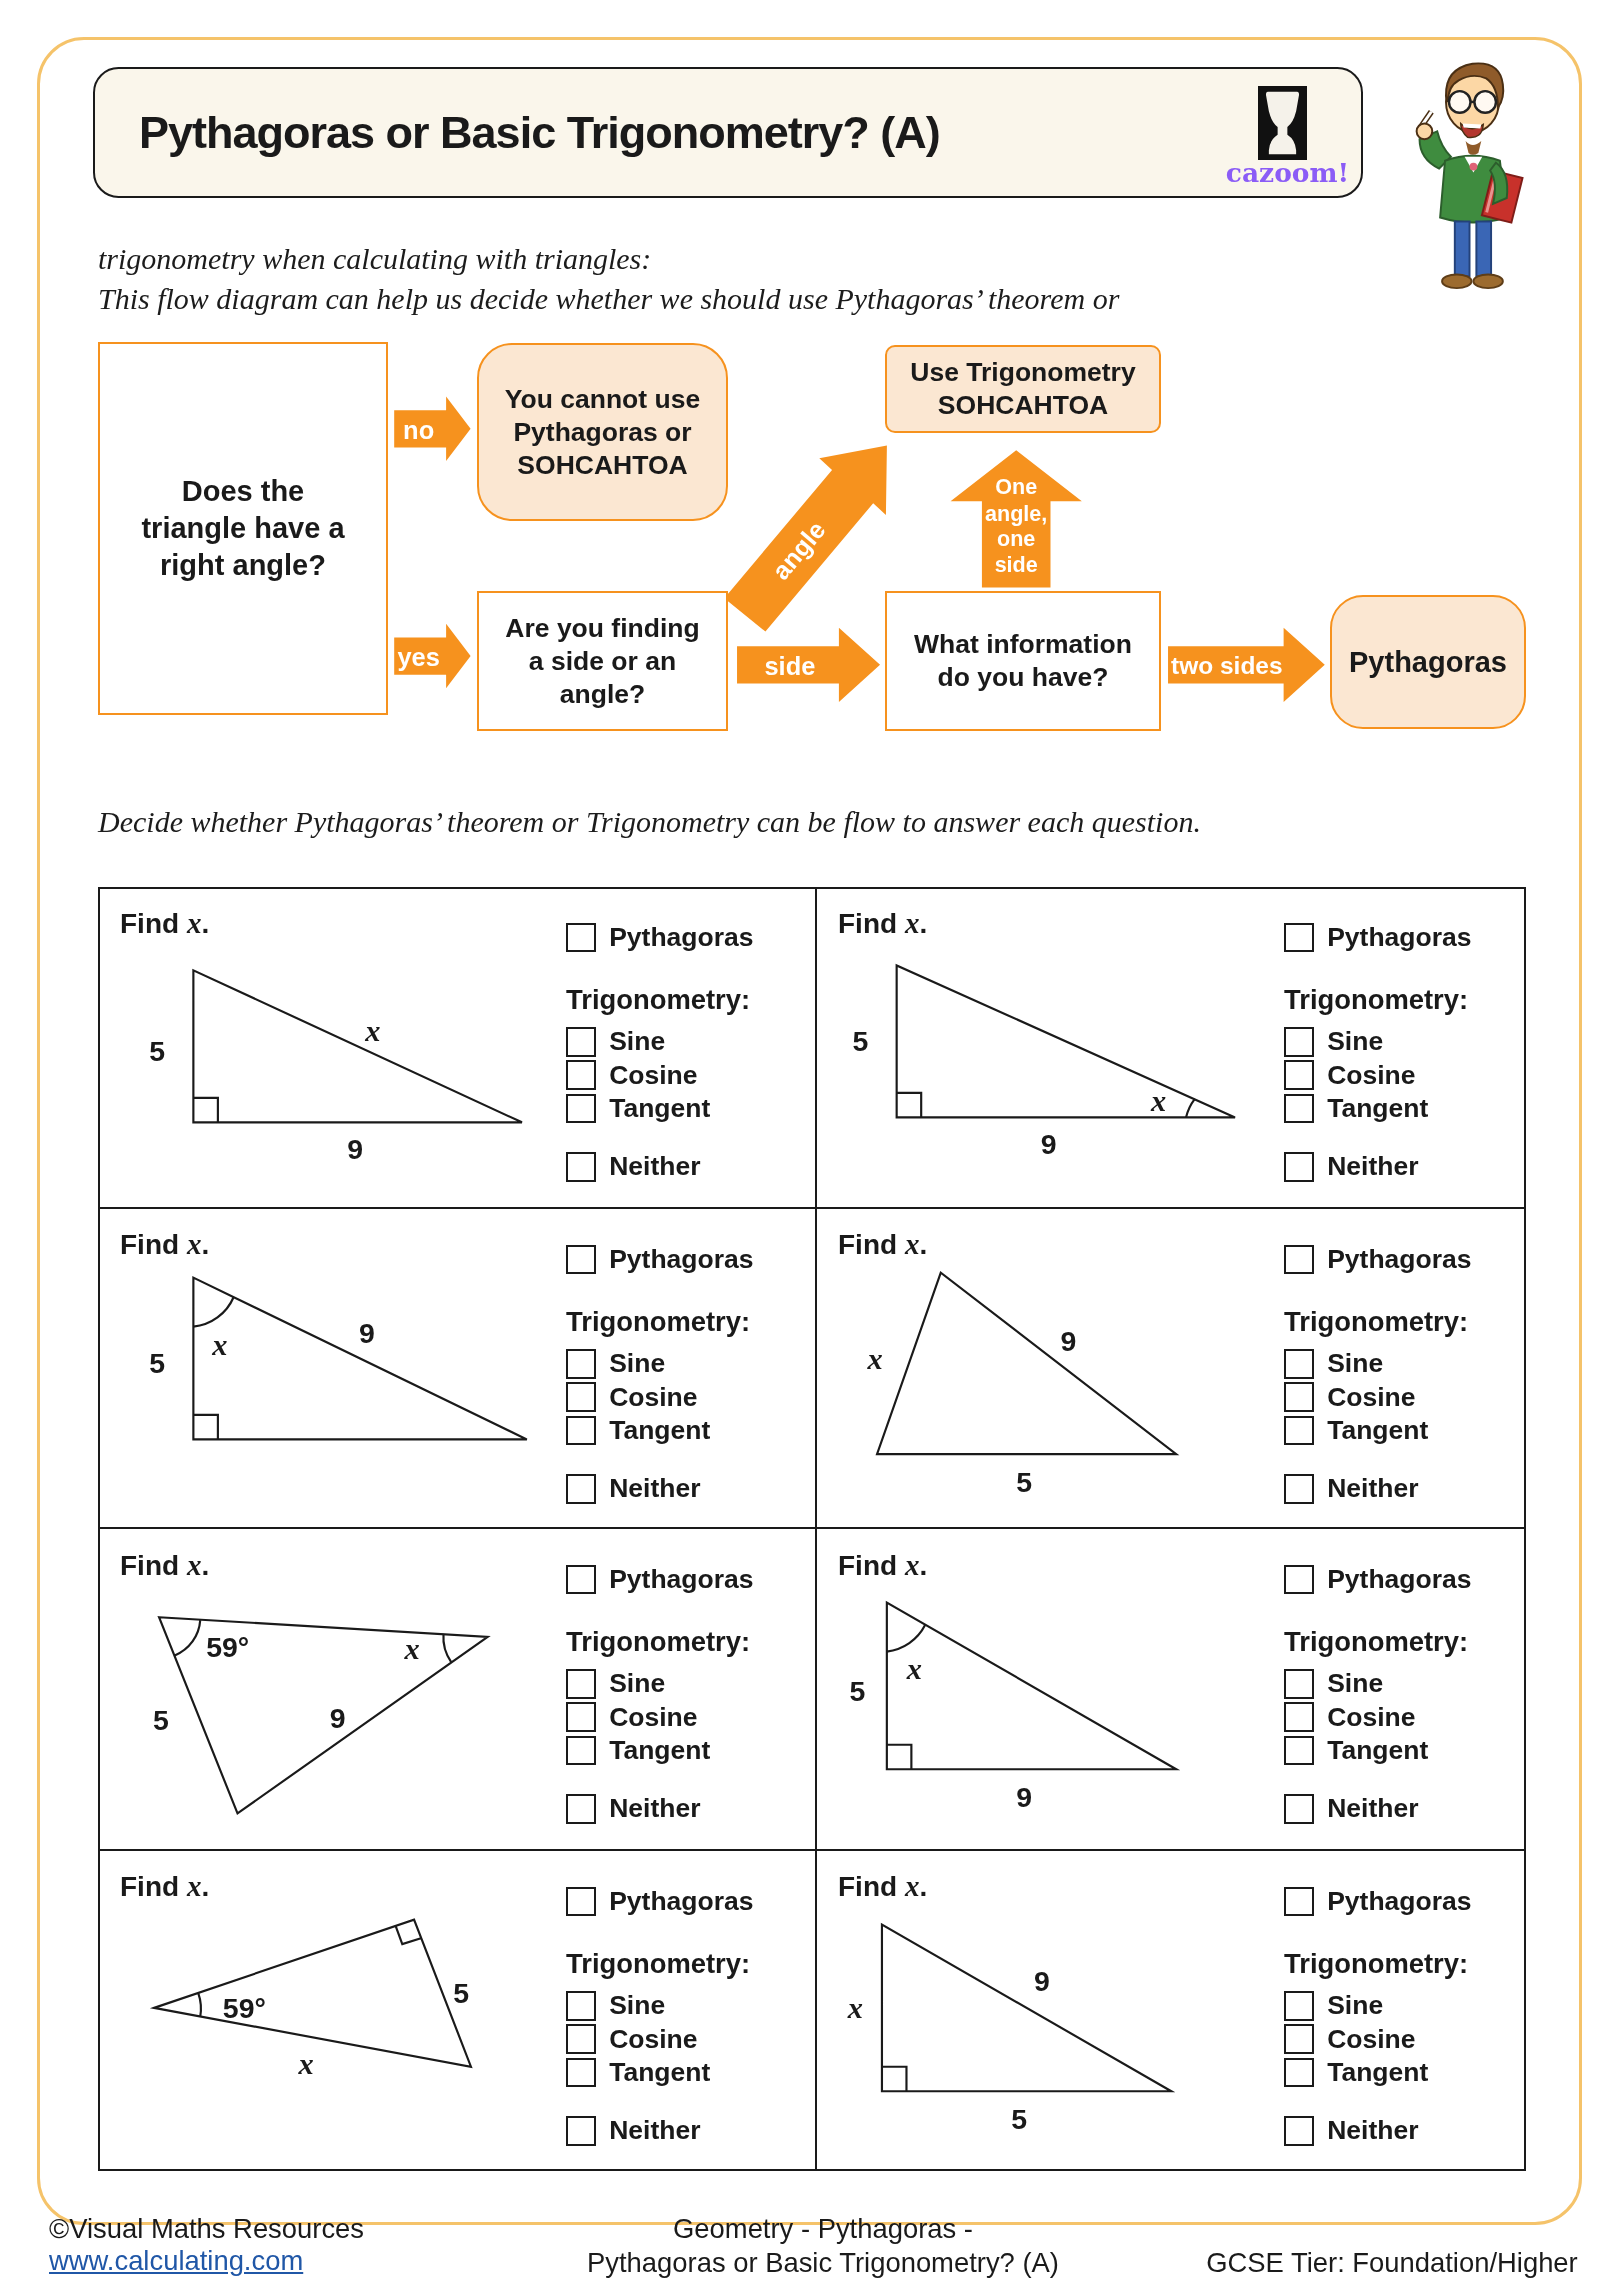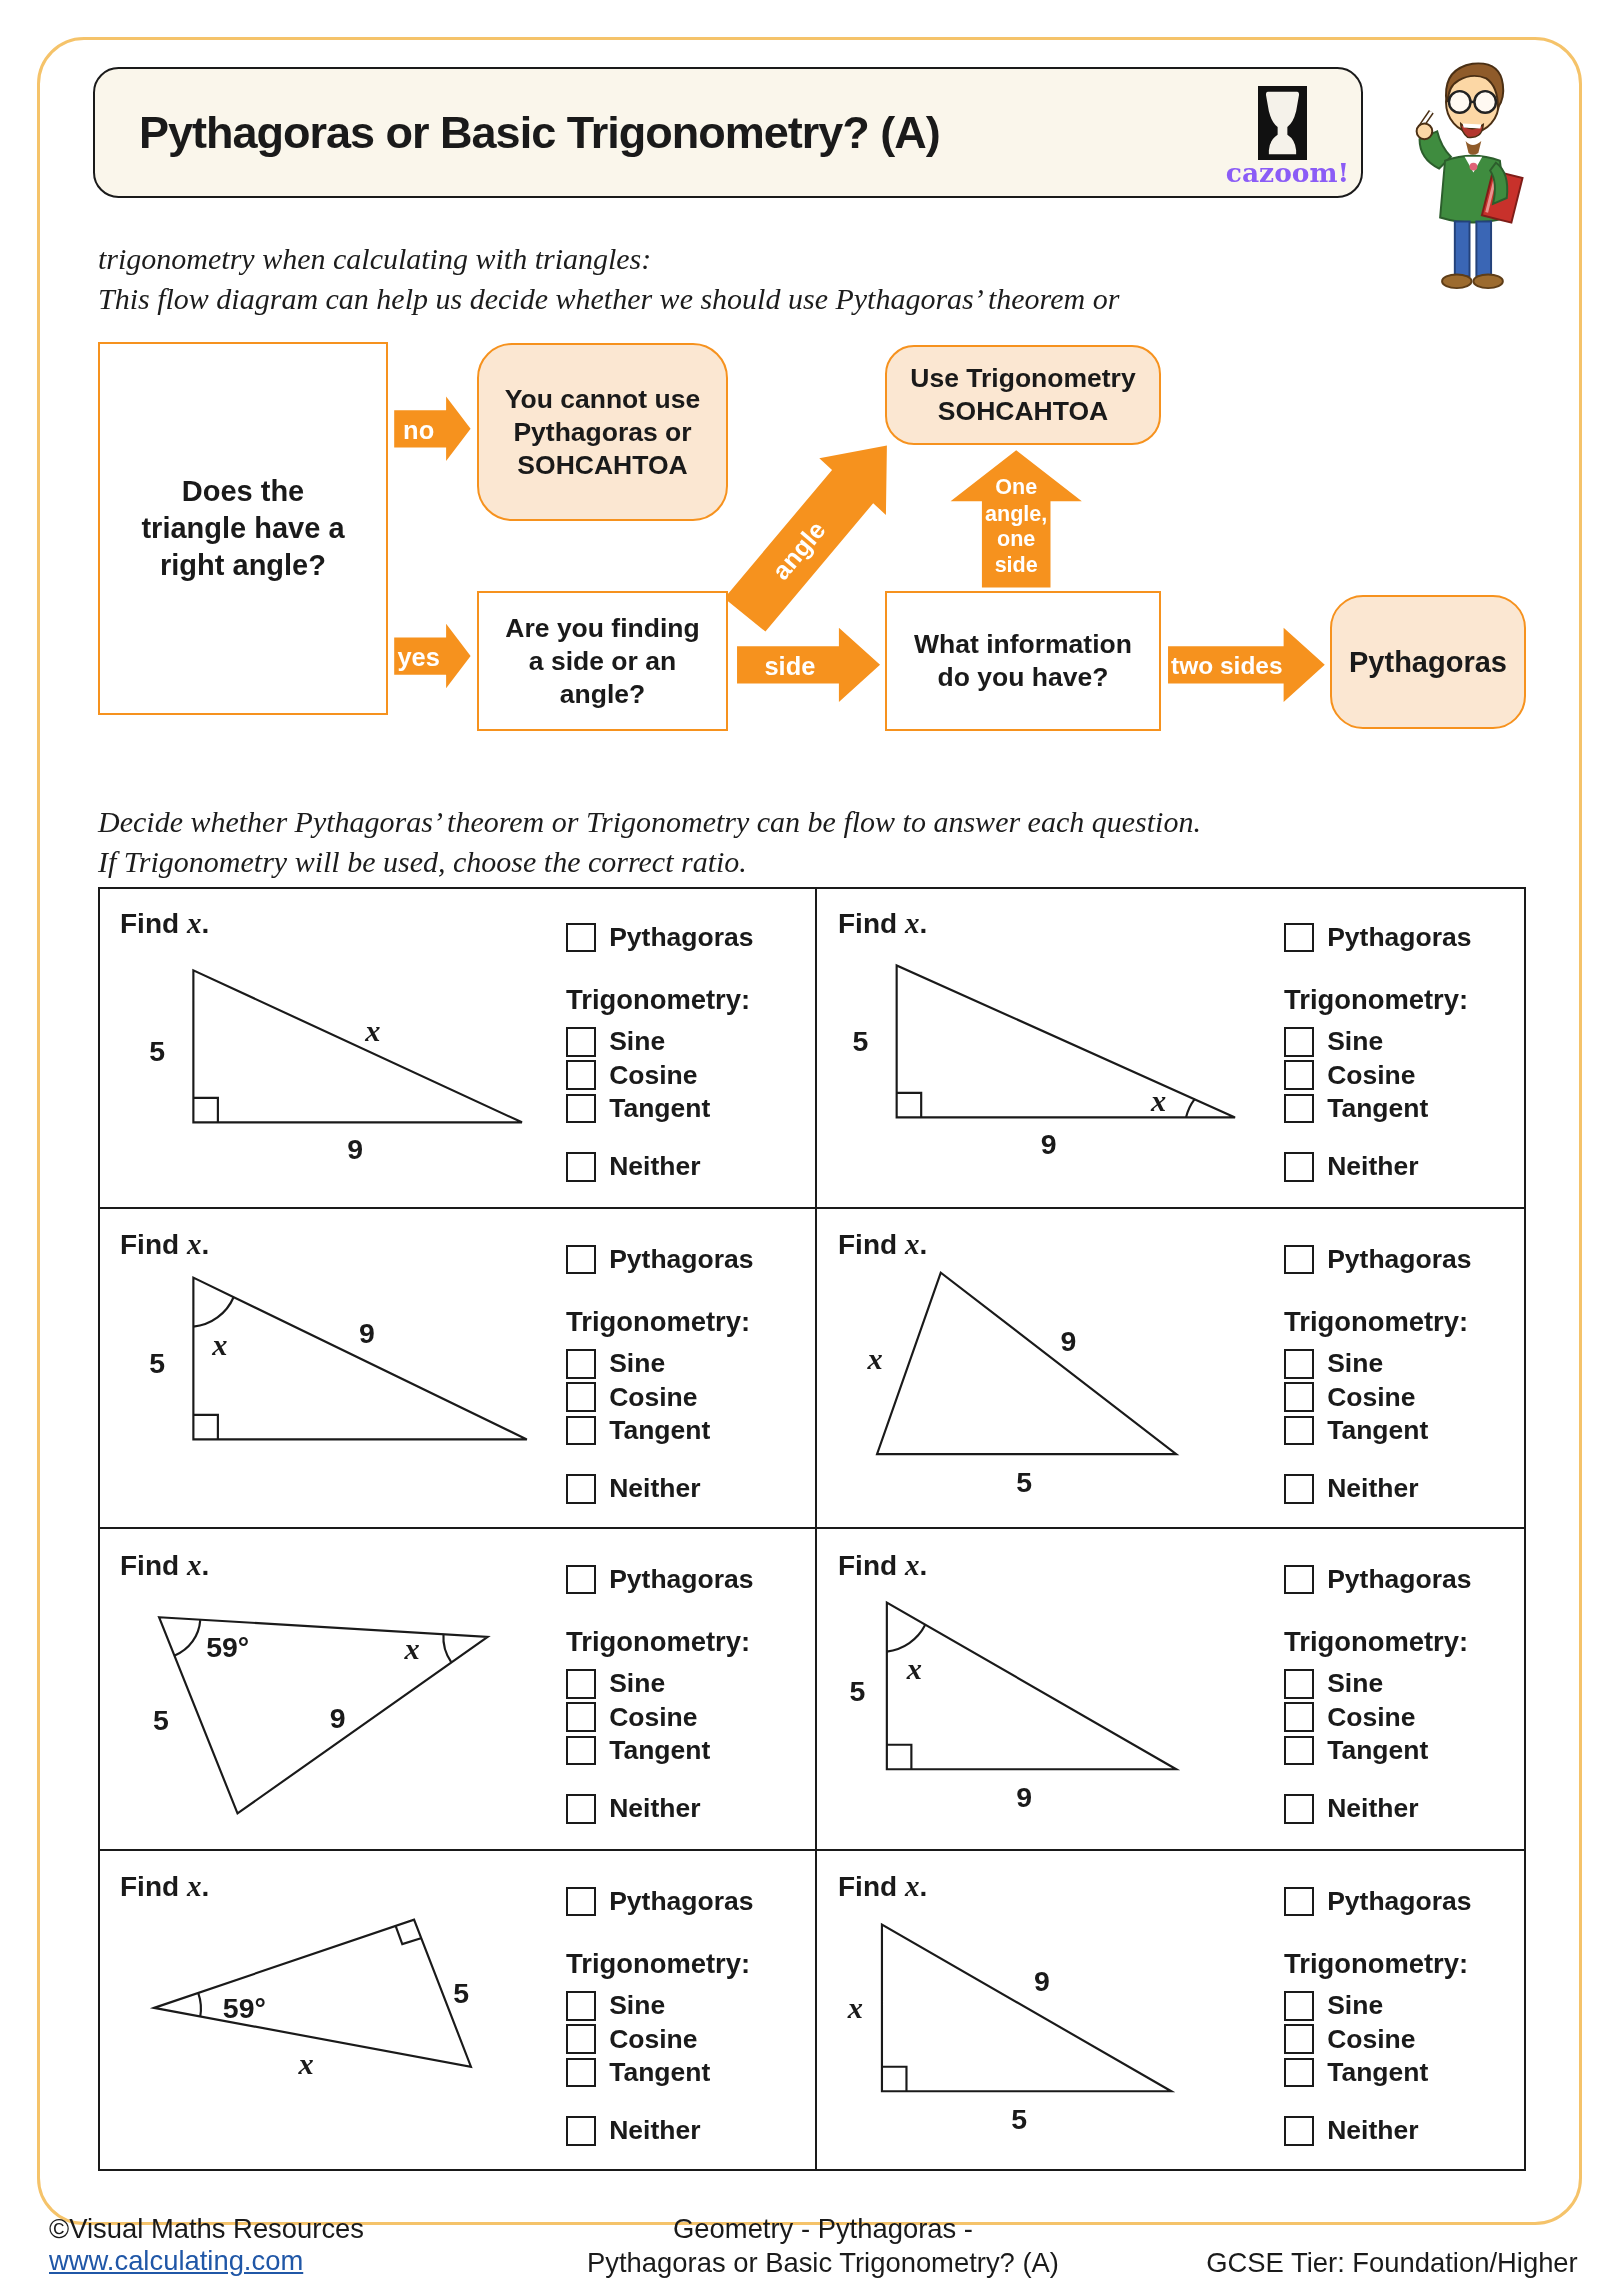--- a/index.html
+++ b/index.html
@@ -114,33 +114,32 @@
 
 <div class="abs fbox f30" style="left:98px;top:342px;width:290px;height:373px">
   <div style="width:235px">Does the triangle have a right angle?</div>
 </div>
 <div class="abs fbox peach f27" style="left:477px;top:343px;width:251px;height:178px">
   <div style="width:211px">You cannot use Pythagoras or SOHCAHTOA</div>
 </div>
 <div class="abs fbox f27" style="left:477px;top:591px;width:251px;height:140px">
   <div style="width:196px">Are you finding a side or an angle?</div>
 </div>
-<div class="abs fbox peach f27" style="left:885px;top:345px;width:276px;height:100px;border-radius:29px">
+<div class="abs fbox peach f27" style="left:885px;top:345px;width:276px;height:88px;border-radius:10px">
   <div style="width:245px">Use Trigonometry SOHCAHTOA</div>
 </div>
 <div class="abs fbox f27" style="left:885px;top:591px;width:276px;height:140px">
   <div style="width:240px">What information do you have?</div>
 </div>
 <div class="abs fbox peach f30" style="left:1330px;top:595px;width:196px;height:134px;border-radius:33px">
   <div>Pythagoras</div>
 </div>
 
 <div class="abs instructions serif-it">
   <div>Decide whether Pythagoras’ theorem or Trigonometry can be flow to answer each question.</div>
-  <div>If Trigonometry will be used, choose the correct ratio.</div>
 </div>
 
 <div class="abs grid"></div>
 <div class="abs vline"></div>
 <div class="abs hline" style="top:1207px"></div>
 <div class="abs hline" style="top:1527px"></div>
 <div class="abs hline" style="top:1849px"></div>
 
 <div class="abs findlbl" style="left:120px;top:907px"><span>Find</span> <span class="var">x</span><span>.</span></div>
 <svg class="abs" style="left:110px;top:931px" width="461" height="265" viewBox="0 0 470 270">

